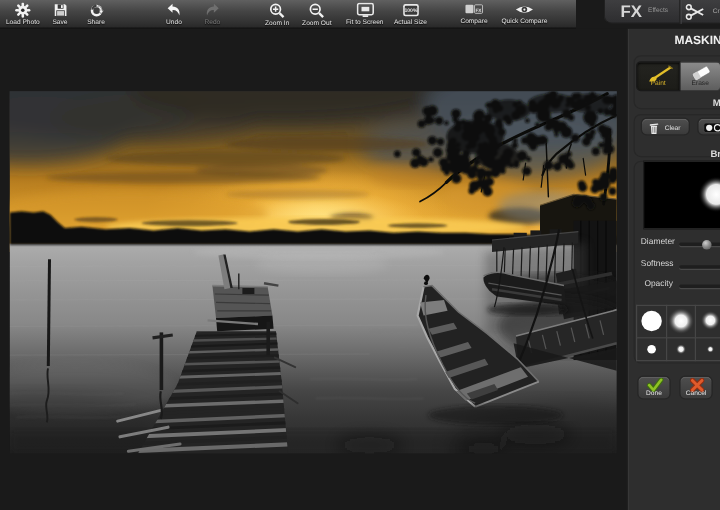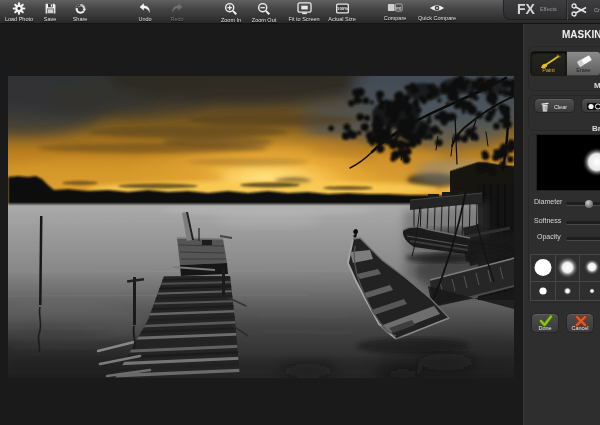--- a/index.html
+++ b/index.html
@@ -1,18 +1,18 @@
 <!DOCTYPE html>
 <html><head>
 <meta charset="utf-8">
 <style>
 html,body{margin:0;padding:0;width:600px;height:425px;overflow:hidden;background:#1a1a1a;}
 *{box-sizing:border-box;font-family:"Liberation Sans",sans-serif;}
 #app{position:relative;width:600px;height:425px;overflow:hidden;}
-#toolbar{position:absolute;left:0;top:0;width:600px;height:24px;
+#toolbar{position:absolute;left:0;top:0;width:480px;height:24px;
   background:linear-gradient(#606060,#454545 40%,#303030 85%,#282828);
   border-bottom:1px solid #141414;}
 .tb{position:absolute;top:0;height:24px;text-align:center;}
 .tb svg{display:block;margin:2px auto 0;}
 .tb .lb{display:block;font-size:5.5px;color:#e6e6e6;line-height:6px;margin-top:1px;white-space:nowrap;text-shadow:0 1px 1px #000;}
 .tb.dim .lb{color:#7c7c7c;}
 #fxtab{position:absolute;left:503px;top:0;width:97px;height:20px;
   background:linear-gradient(#3e3e40,#2d2d2f);border-bottom-left-radius:7px;
   border-left:1px solid #232323;border-bottom:1px solid #1e1e1e;}
 #fxtab .fx{position:absolute;left:13px;top:1px;font-size:14px;font-weight:bold;color:#d6d6d6;letter-spacing:0px;}

